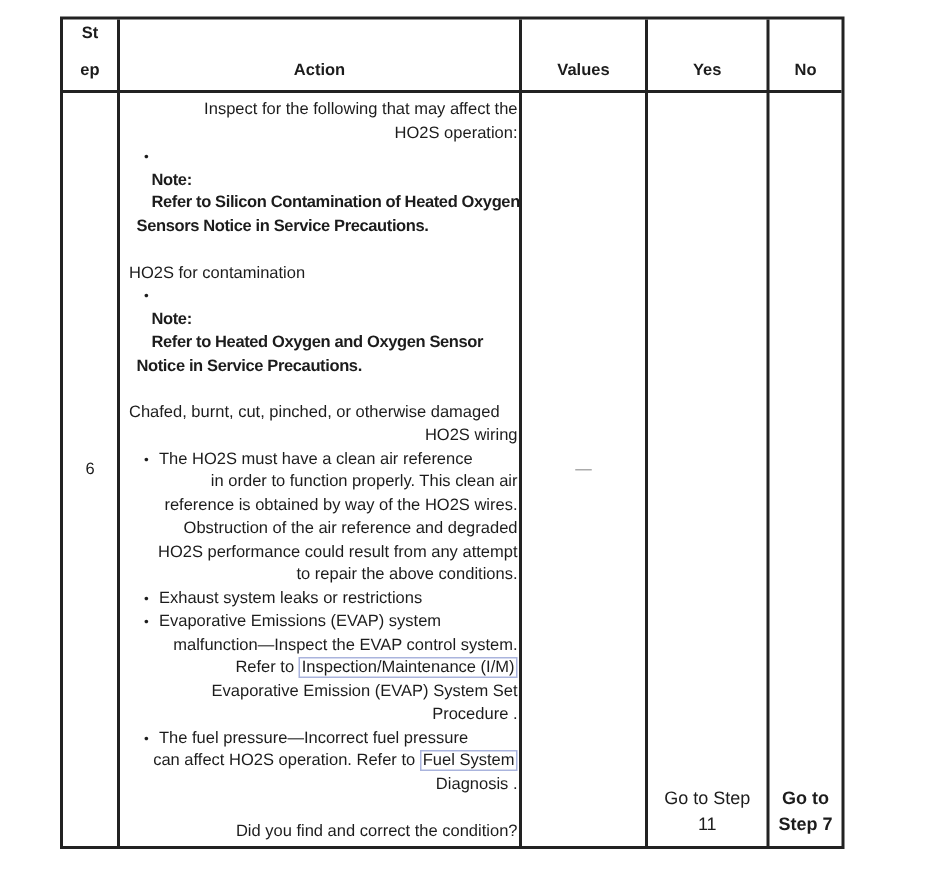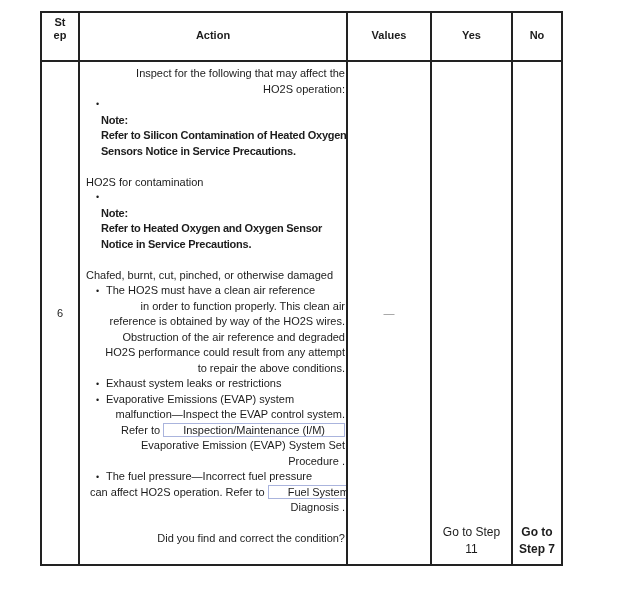--- a/index.html
+++ b/index.html
@@ -45,24 +45,25 @@
   .col-action { width: 268px; flex: none; }
   .col-values { width: 84px;  flex: none; }
   .col-yes    { width: 81px;  flex: none; }
   .col-no     { flex: 1; font-weight: bold; }
 
   .header-cell {
     display: flex;
     flex-direction: column;
     justify-content: flex-end;
     align-items: center;
-    padding-bottom: 18px;
+    padding-bottom: 6px;
     font-weight: bold;
     font-size: 11px;
     line-height: 13px;
+    gap: 12px;
   }
 
   .step-cell {
     display: flex;
     align-items: center;
     justify-content: center;
     font-size: 11px;
   }
   .action-cell {
     padding: 4px 1px 0 4px;
@@ -87,32 +88,32 @@
   }
 
   .line {
     height: 15.5px;
     line-height: 15.5px;
     white-space: pre;
   }
   .line.flush       { margin-left: 2px; }
   .line.indent      { margin-left: 6px; text-align: right; }
   .line.bold        { font-weight: bold; letter-spacing: -0.25px; margin-left: 17px; }
-  .line.bold-indent { font-weight: bold; letter-spacing: -0.25px; margin-left: 17px; }
+  .line.bold-indent { font-weight: bold; letter-spacing: -0.25px; margin-left: 7px; }
   .line.bullet-only { margin-left: 12px; font-size: 9px; }
   .line.bullet      { margin-left: 12px; }
   .line.blank       { }
   .bullet-glyph {
     display: inline-block;
     width: 10px;
     font-size: 9px;
   }
   .link-box {
     border: 1px solid var(--link-border, #aab4dd);
-    padding: 0 19px;
+    padding: 0 1px;
   }
 </style>
 </head>
 <body>
 
 <div class="doc-table">
 
   <div class="header-row">
     <div class="cell col-step header-cell">
       <span>St</span>
@@ -144,20 +145,21 @@
         <div class="line bold">Refer to Silicon Contamination of Heated Oxygen</div>
         <div class="line bold-indent">Sensors Notice in Service Precautions.</div>
         <div class="line blank"></div>
         <div class="line flush">HO2S for contamination</div>
         <div class="line bullet-only">•</div>
         <div class="line bold">Note:</div>
         <div class="line bold">Refer to Heated Oxygen and Oxygen Sensor</div>
         <div class="line bold-indent">Notice in Service Precautions.</div>
         <div class="line blank"></div>
         <div class="line flush">Chafed, burnt, cut, pinched, or otherwise damaged</div>
+        <div class="line indent">HO2S wiring</div>
         <div class="line bullet"><span class="bullet-glyph">•</span><span>The HO2S must have a clean air reference</span></div>
         <div class="line indent">in order to function properly. This clean air</div>
         <div class="line indent">reference is obtained by way of the HO2S wires.</div>
         <div class="line indent">Obstruction of the air reference and degraded</div>
         <div class="line indent">HO2S performance could result from any attempt</div>
         <div class="line indent">to repair the above conditions.</div>
         <div class="line bullet"><span class="bullet-glyph">•</span><span>Exhaust system leaks or restrictions</span></div>
         <div class="line bullet"><span class="bullet-glyph">•</span><span>Evaporative Emissions (EVAP) system</span></div>
         <div class="line indent">malfunction—Inspect the EVAP control system.</div>
         <div class="line indent"><span>Refer to </span><span class="link-box">Inspection/Maintenance (I/M)</span></div>

